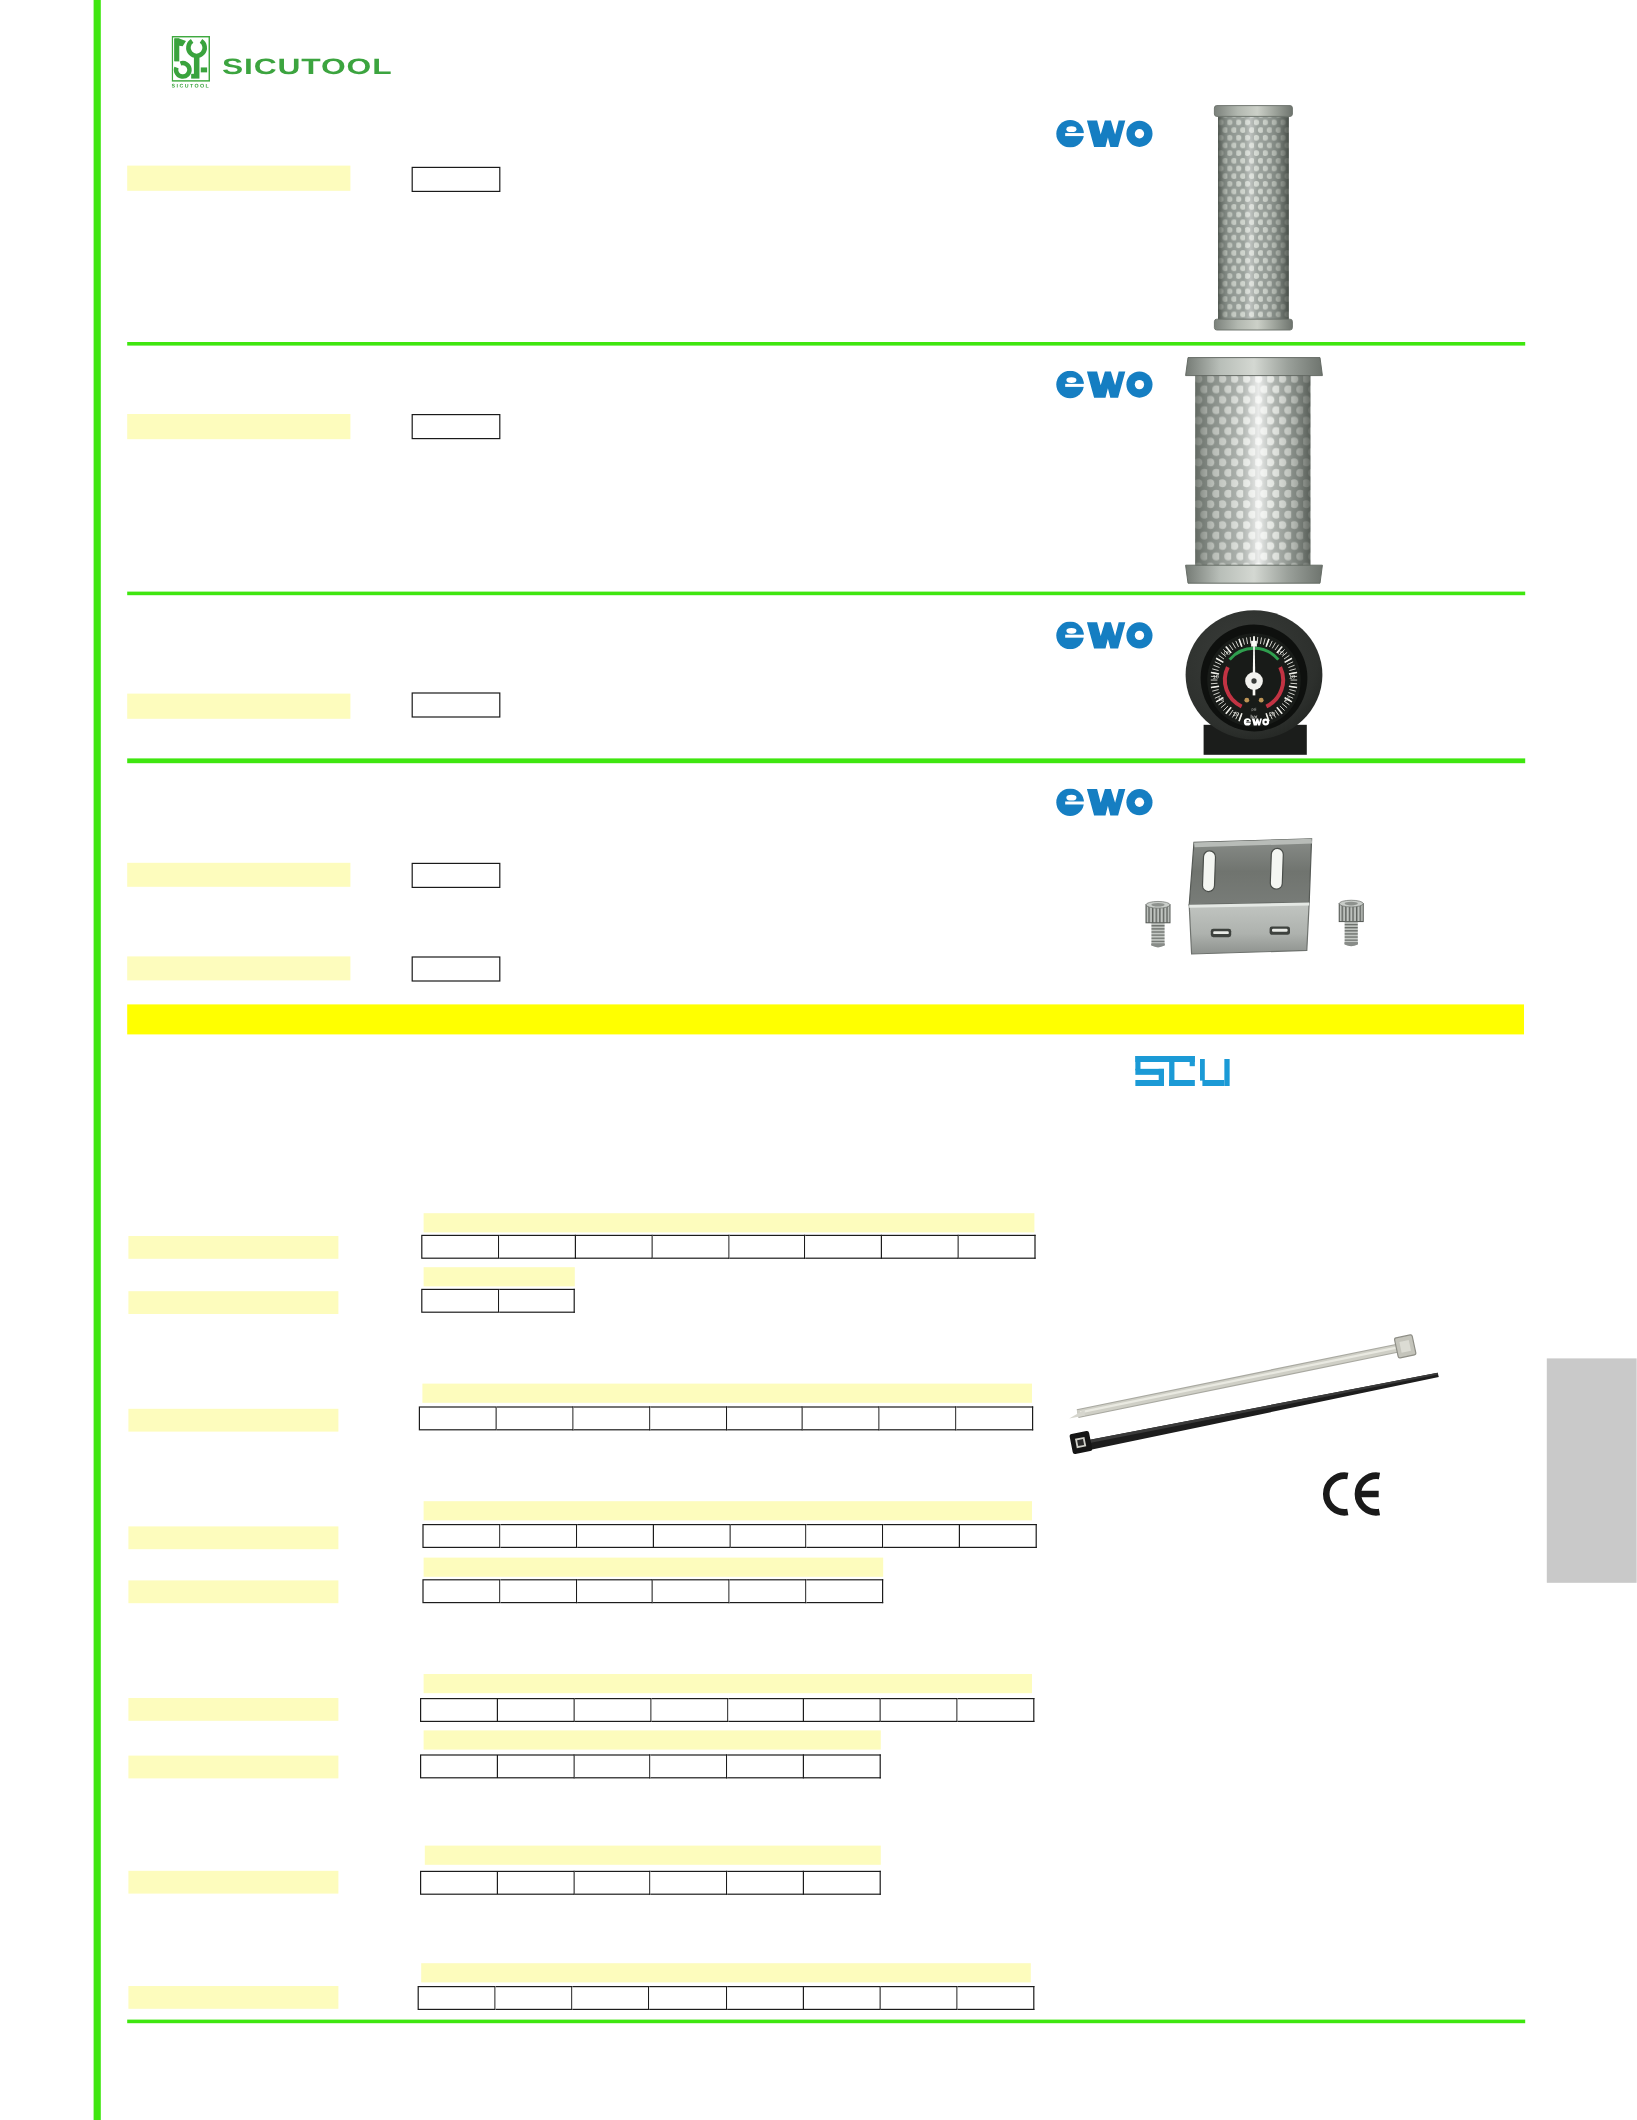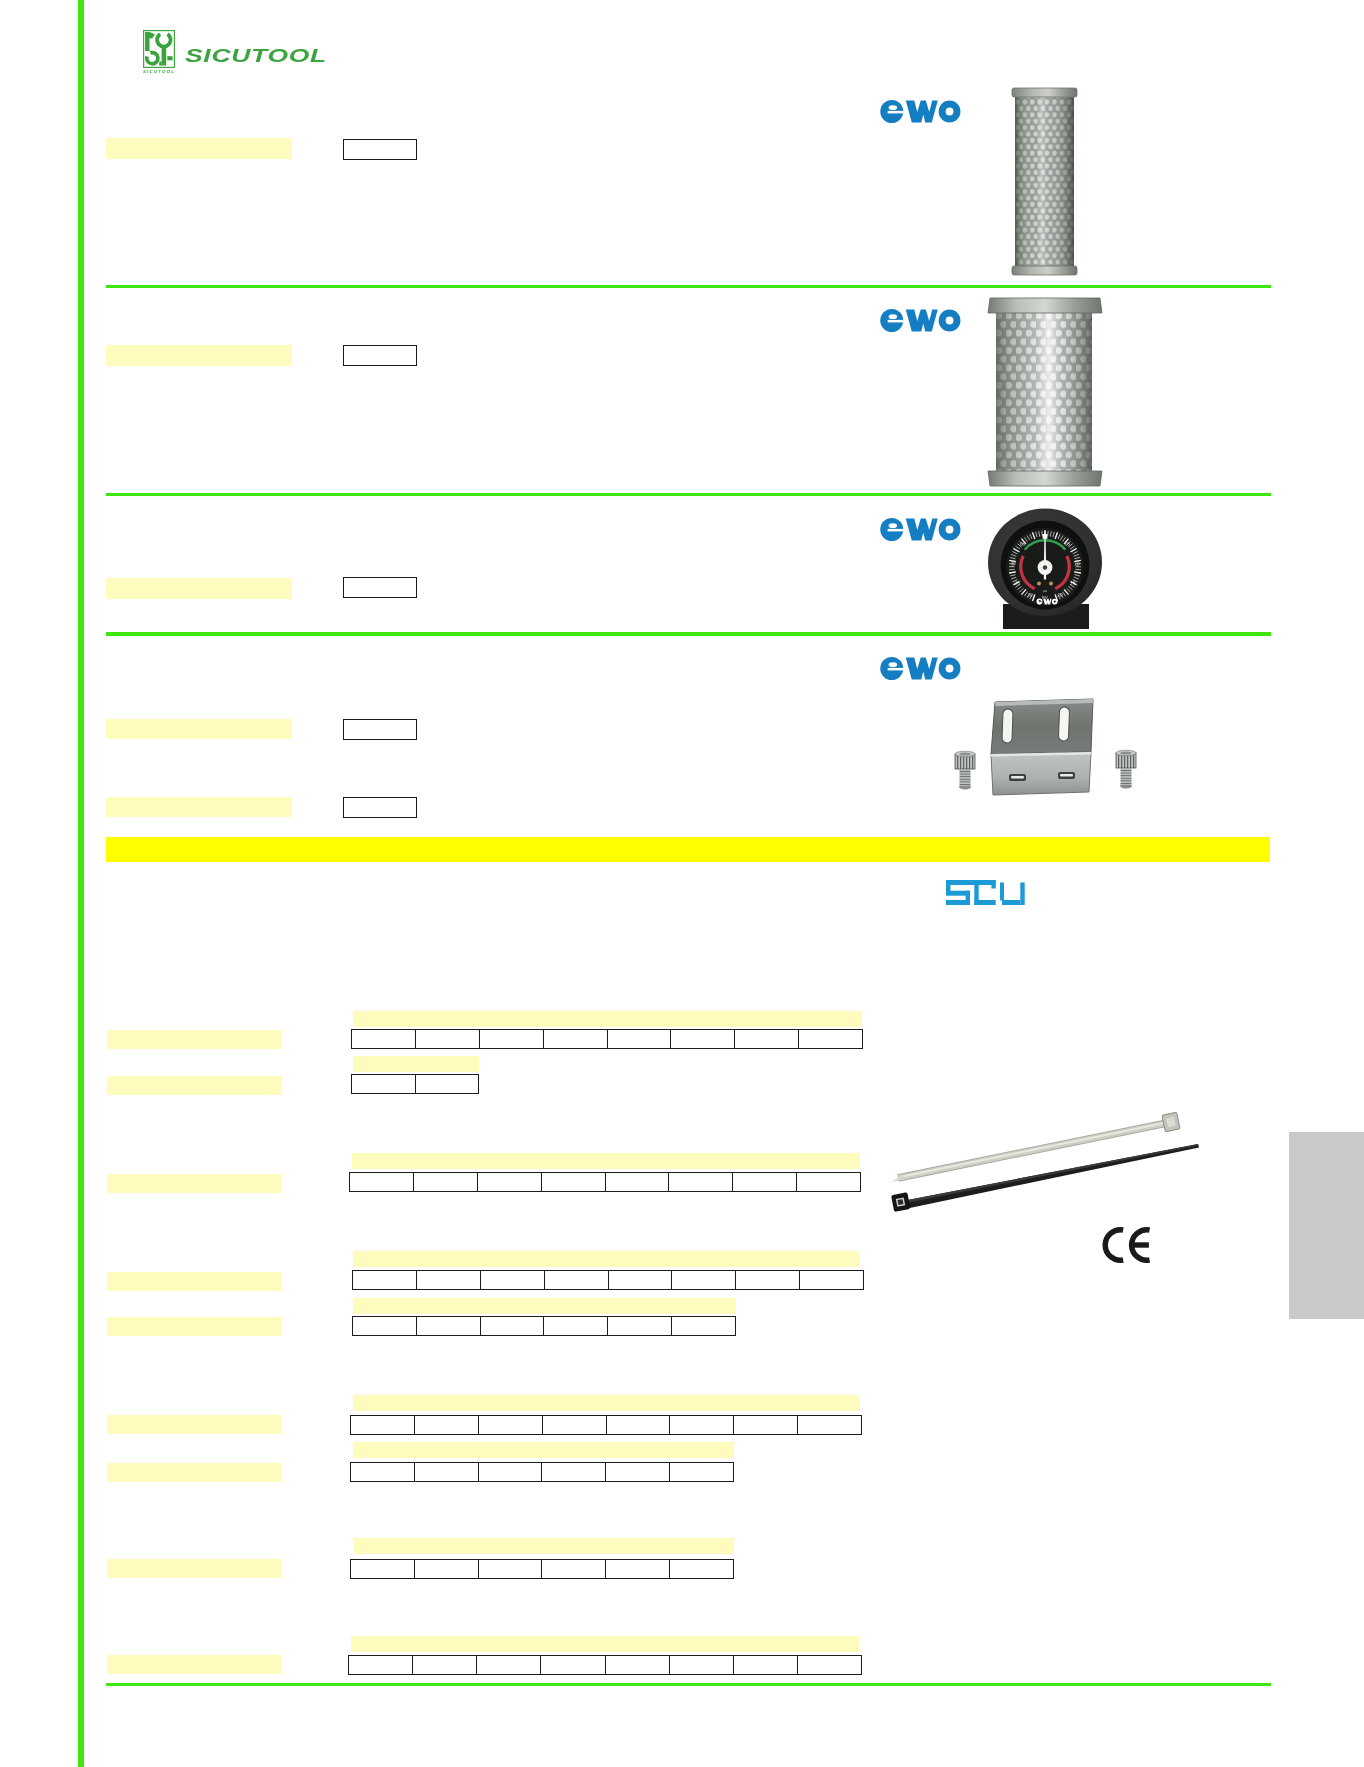--- a/index.html
+++ b/index.html
@@ -1,18 +1,18 @@
 <!DOCTYPE html>
 <html><head>
 <meta charset="utf-8">
 <style>
 html,body{margin:0;padding:0;}
 body{width:1364px;height:1767px;position:relative;background:#ffffff;overflow:hidden;
      font-family:"Liberation Sans",sans-serif;}
-.abs{position:absolute;font-style:italic;}
+.abs{position:absolute;}
 .lbl{position:absolute;background:#fdfcbd;}
 .box{position:absolute;background:#fff;border:1.6px solid #1a1a1a;box-sizing:border-box;}
 .sep{position:absolute;left:106px;width:1165px;height:3px;background:#3fe60f;}
 .hdr{position:absolute;background:#fdfcbd;}
 .cells{position:absolute;display:flex;}
 .cells div{flex:1;border:1px solid #1c1c1c;border-left:none;background:#fff;}
 .cells div:first-child{border-left:1px solid #1c1c1c;}
 svg text{opacity:0.99;}
 </style>
 </head>

